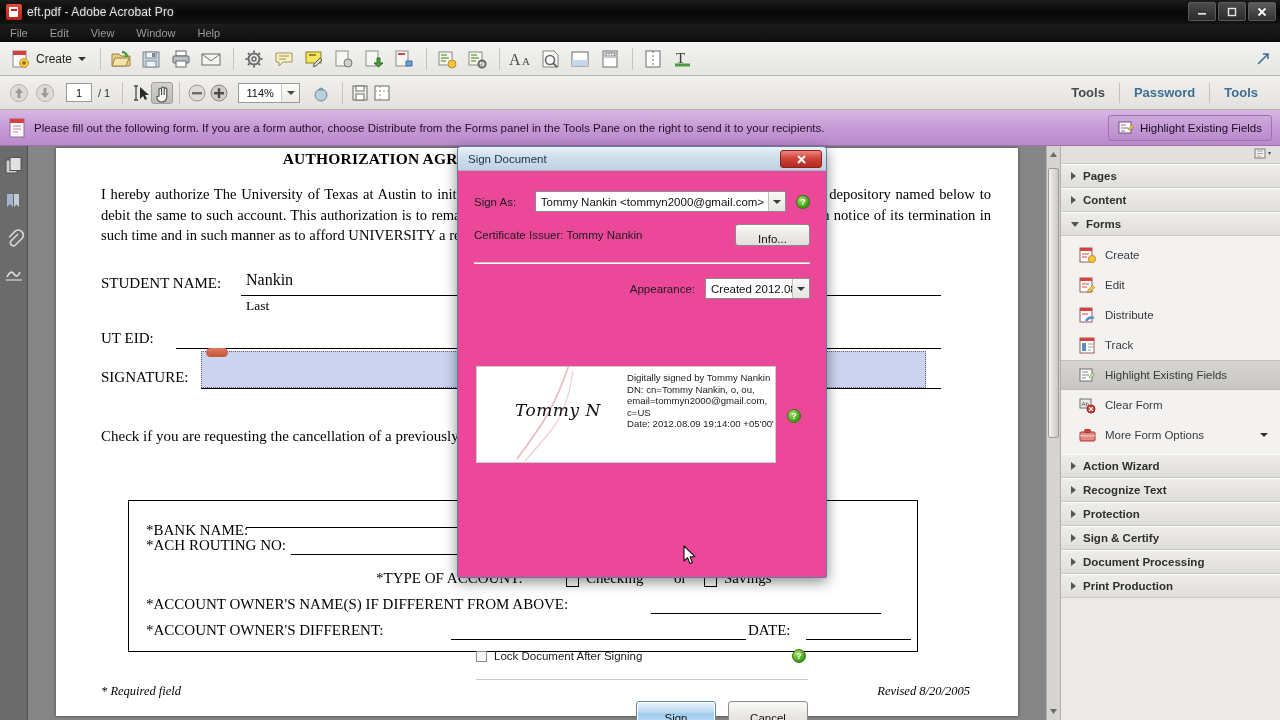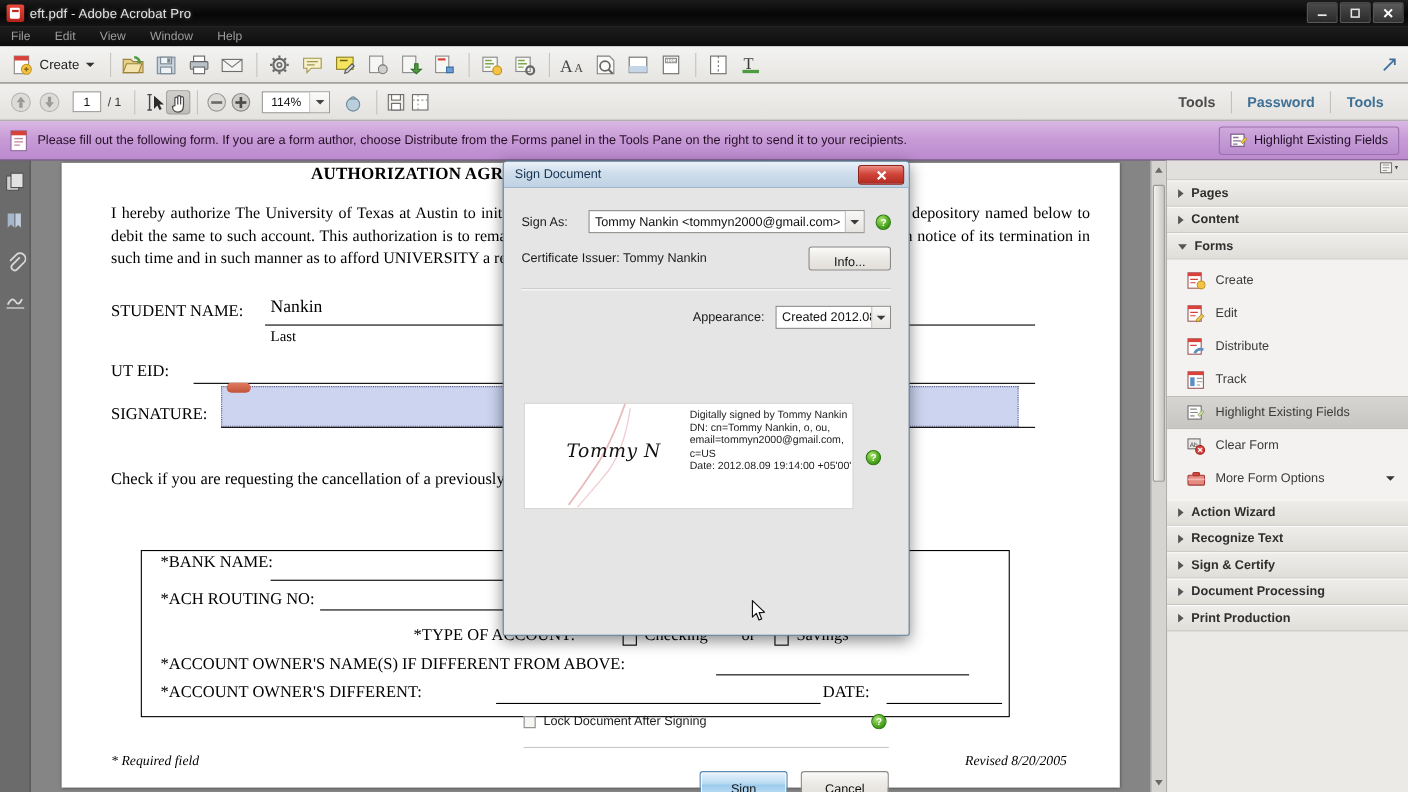--- a/index.html
+++ b/index.html
@@ -188,21 +188,21 @@
   }
   .rp-item.selected {
     background: linear-gradient(180deg,#d7d5d1,#c8c6c2);
     border-top:1px solid #bfbdb9; border-bottom:1px solid #bfbdb9;
   }
   .rp-item .more-caret { margin-left:auto; margin-right:12px; }
 
   
   .dialog {
     position:absolute; left:457px; top:146px; width:370px; height:432px;
-    background:#e5e5e5; border:1px solid #5d7f9e; border-radius:4px 4px 2px 2px;
+    background:#ec4899; border:1px solid #5d7f9e; border-radius:4px 4px 2px 2px;
     box-shadow: 0 4px 14px rgba(0,0,0,.45);
   }
   .dlg-title {
     height:24px; border-radius:3px 3px 0 0;
     background: linear-gradient(180deg,#eaf1f8 0%, #cfdeec 45%, #bfd2e4 100%);
     display:flex; align-items:center; padding-left:10px;
     font-size:11.5px; color:#16324f; border-bottom:1px solid #9fb6cb;
   }
   .dlg-close {
     position:absolute; right:4px; top:3px; width:42px; height:18px;
@@ -627,21 +627,21 @@
       <div class="uline" style="left:120px; top:200px; width:765px;"></div>
 
       <div class="row-label" style="left:45px; top:221px;">SIGNATURE:</div>
       <div class="sigfield" style="left:145px; top:203px; width:725px; height:37px;"></div>
       <div class="sigtag" style="left:150px; top:200px;"></div>
       <div class="uline" style="left:145px; top:240px; width:740px;"></div>
 
       <div class="row-label" style="left:45px; top:280px;">Check if you are requesting the cancellation of a previously authorized debit.</div>
 
       <div class="bankbox" style="left:72px; top:352px; width:790px; height:152px;"></div>
-      <div class="row-label" style="left:90px; top:355px;">*BANK NAME:</div>
+      <div class="row-label" style="left:90px; top:374px;">*BANK NAME:</div>
       <div class="uline" style="left:190px; top:379px; width:580px;"></div>
 
       <div class="row-label" style="left:90px; top:389px;">*ACH ROUTING NO:</div>
       <div class="uline" style="left:235px; top:406px; width:530px;"></div>
 
       <div class="row-label" style="left:320px; top:422px;">*TYPE OF ACCOUNT:</div>
       <div class="chk" style="left:510px; top:426px;"></div>
       <div class="row-label" style="left:530px; top:422px;">Checking</div>
       <div class="row-label" style="left:618px; top:422px;">or</div>
       <div class="chk" style="left:648px; top:426px;"></div>
@@ -780,20 +780,24 @@
     <div class="rp-section">
       <span class="tri closed"></span>
       <span>Action Wizard</span>
     </div>
     <div class="rp-section">
       <span class="tri closed"></span>
       <span>Recognize Text</span>
     </div>
     <div class="rp-section">
       <span class="tri closed"></span>
+      <span>Protection</span>
+    </div>
+    <div class="rp-section">
+      <span class="tri closed"></span>
       <span>Sign &amp; Certify</span>
     </div>
     <div class="rp-section">
       <span class="tri closed"></span>
       <span>Document Processing</span>
     </div>
     <div class="rp-section">
       <span class="tri closed"></span>
       <span>Print Production</span>
     </div>

